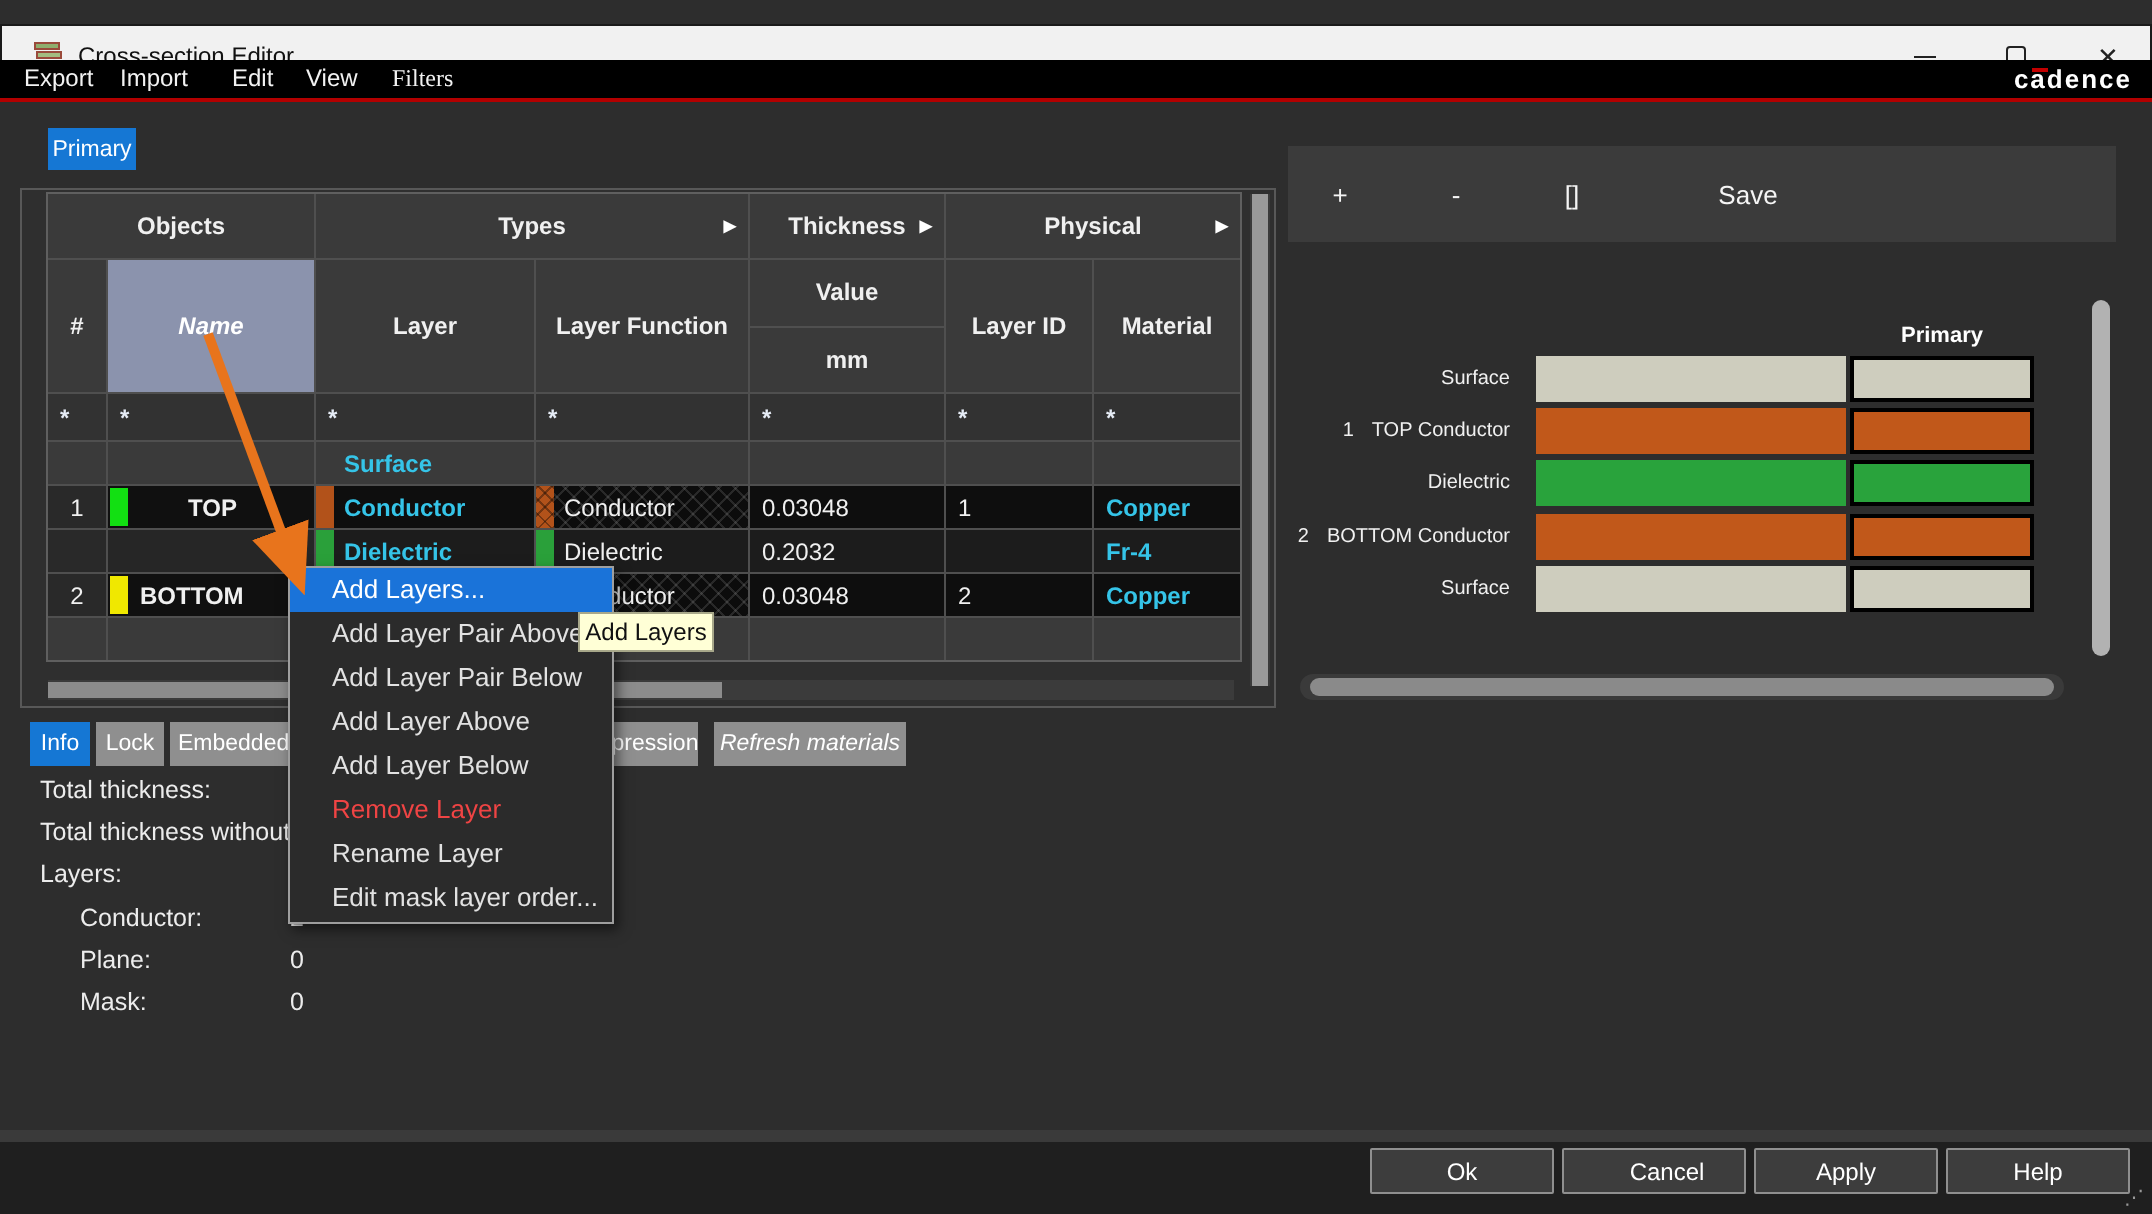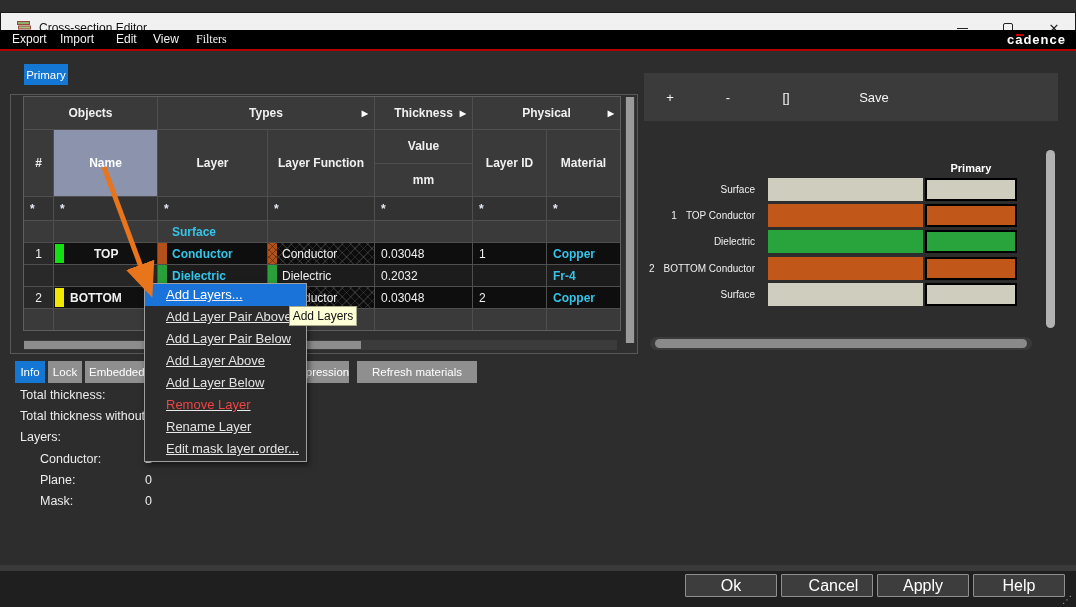--- a/index.html
+++ b/index.html
@@ -36,21 +36,21 @@
   .tframe { left:10px; top:94px; width:628px; height:260px; border:1px solid #585858; background:#2f2f2f; }
   .xtable { left:23px; top:96px; display:grid;
     grid-template-columns:29px 103px 109px 106px 97px 73px 73px;
     grid-template-rows:32px 66px 23px 21px 21px 21px 21px 21px;
     gap:1px; background:#4f4f4f; border:1px solid #5f5f5f; }
   .cell { background:#3a3a3a; position:relative; overflow:hidden; font-size:12px; color:#f0f0f0;
     display:flex; align-items:center; }
   .ghead { justify-content:center; font-weight:bold; background:#3a3a3a; }
   .ghead .arr { position:absolute; right:6px; top:50%; transform:translateY(-50%); font-size:8px; color:#fff; }
   .chead { justify-content:center; font-weight:bold; background:#3a3a3a; }
-  .chead.hl { background:#8b93ad; color:#fff; }
+  .chead.hl { background:#8b93ad; color:#fff;font-style:italic; }
   .vstack { flex-direction:column; padding:0; align-items:stretch; }
   .vstack > div { flex:1; display:flex; align-items:center; justify-content:center; font-weight:bold; }
   .vstack > div:first-child { border-bottom:1px solid #4f4f4f;text-align:center; }
   .frow { background:#323232; padding-left:6px; color:#e6ecf6; font-weight:bold; }
   .cyan { color:#35c4e8; font-weight:bold; }
   .c-num { justify-content:center; background:#292929; }
   .swatch { position:absolute; left:1px; top:1px; bottom:1px; width:9px; }
   .lswatch { position:absolute; left:0; top:0; bottom:0; width:9px; }
   .pad-sw { padding-left:16px; font-weight:bold; }
   .pad-l { padding-left:14px; }
@@ -85,26 +85,26 @@
   .bar-r { left:925px; width:92px; border:2px solid #000; }
   .viz-head { left:925px; top:162px; width:92px; text-align:center; font-size:11px; font-weight:bold; color:#fff; }
   .rvscroll { left:1046px; top:150px; width:9px; height:178px; background:#b2b2b2; border-radius:5px; }
   .rhscroll { left:650px; top:337px; width:382px; height:13px; background:#3a3a3a; border-radius:7px; }
   .rhscroll .thumb { position:absolute; left:5px; top:2px; width:372px; height:9px; background:#8a8a8a; border-radius:5px; }
 
   
   .band { left:0; top:565px; width:1076px; height:6px; background:#3a3a3a; }
   .footer { left:0; top:571px; width:1076px; height:36px; background:#1f1f1f; }
   .fbtn { position:absolute; top:3px; width:92px; height:23px; background:#3d3d3d; border:1px solid #8f8f8f;
-    color:#fff; font-size:16px; display:flex; align-items:center; justify-content:center; border-radius:1px; }
+    color:#fff; font-size:12px; display:flex; align-items:center; justify-content:center; border-radius:1px; }
   .grip { position:absolute; right:4px; top:24px; color:#999; font-size:10px; line-height:10px; }
 
   
   .ctxmenu { left:144px; top:283px; width:163px; height:179px; background:#2b2b2b;
-    border:1px solid #9e9e9e; z-index:50; box-shadow:2px 3px 6px rgba(0,0,0,0.5);text-decoration:underline; }
+    border:1px solid #9e9e9e; z-index:50; box-shadow:2px 3px 6px rgba(0,0,0,0.5); }
   .mi { height:22px; line-height:22px; padding-left:21px; font-size:13px; color:#e2e2e2; white-space:nowrap; }
   .mi.hilite { background:#1a73d9; color:#fff; }
   .mi.disabled { color:#ef4444; }
   .tooltip { left:289px; top:306px; width:68px; height:20px; background:#ffffd6; border:1px solid #a8a88a;
     color:#111; font-size:12px; display:flex; align-items:center; justify-content:center; z-index:60; }
   .arrow-overlay { left:0; top:0; width:1076px; height:607px; z-index:70; pointer-events:none; }
 </style>
 </head>
 <body>
 
@@ -244,21 +244,21 @@
     <div class="thumb"></div>
   </div>
 <div class="abs hscroll">
     <div class="thumb"></div>
   </div>
 
 <div class="abs btab active" style="left:15px; width:30px;">Info</div>
 <div class="abs btab" style="left:48px; width:34px;">Lock</div>
 <div class="abs btab" style="left:85px; width:130px; justify-content:flex-start; padding-left:4px;">Embedded Layers Setup</div>
 <div class="abs btab" style="left:219px; width:130px;">Unused Pad Suppression</div>
-<div class="abs btab" style="left:357px; width:120px;">Refresh materials</div>
+<div class="abs btab" style="left:357px; width:96px;font-style:italic;">Refresh materials</div>
 
 <div class="abs inforow" style="left:20px; top:388px;"><span>Total thickness:</span><span class="val"></span></div>
 <div class="abs inforow" style="left:20px; top:409px;"><span>Total thickness without Masks:</span><span class="val"></span></div>
 <div class="abs inforow" style="left:20px; top:430px;"><span>Layers:</span></div>
 <div class="abs inforow" style="left:40px; top:452px; width:300px;"><span>Conductor:</span><span class="val" style="left:105px;">2</span></div>
 <div class="abs inforow" style="left:40px; top:473px; width:300px;"><span>Plane:</span><span class="val" style="left:105px;">0</span></div>
 <div class="abs inforow" style="left:40px; top:494px; width:300px;"><span>Mask:</span><span class="val" style="left:105px;">0</span></div>
 
 <div class="abs rtoolbar">
   <div class="tbtn" style="left:8px; width:36px;">+</div>

